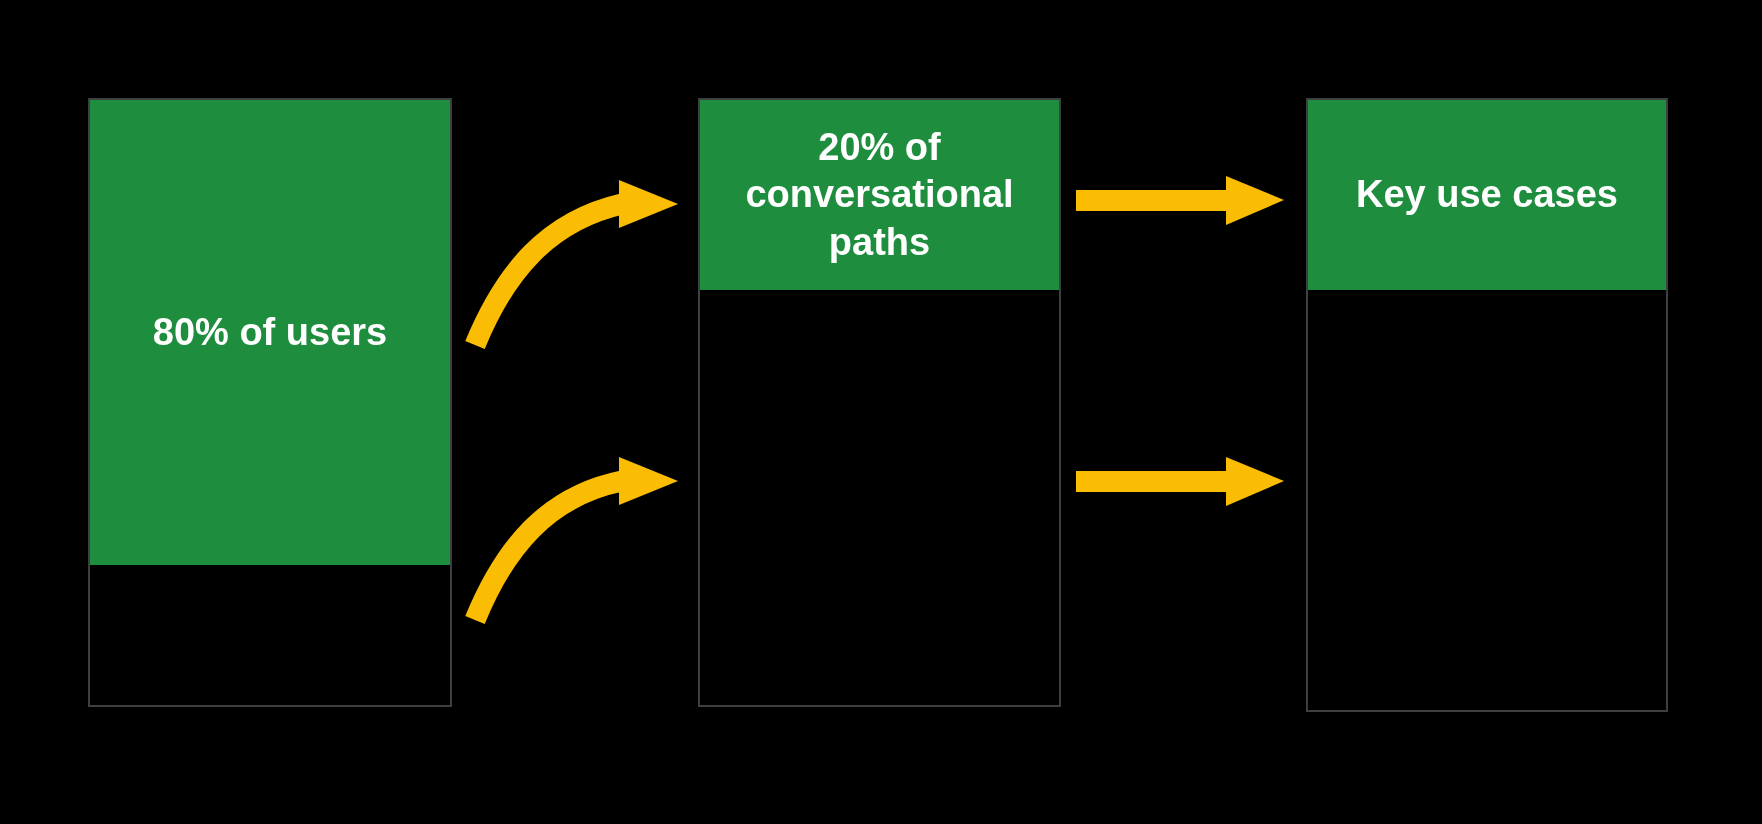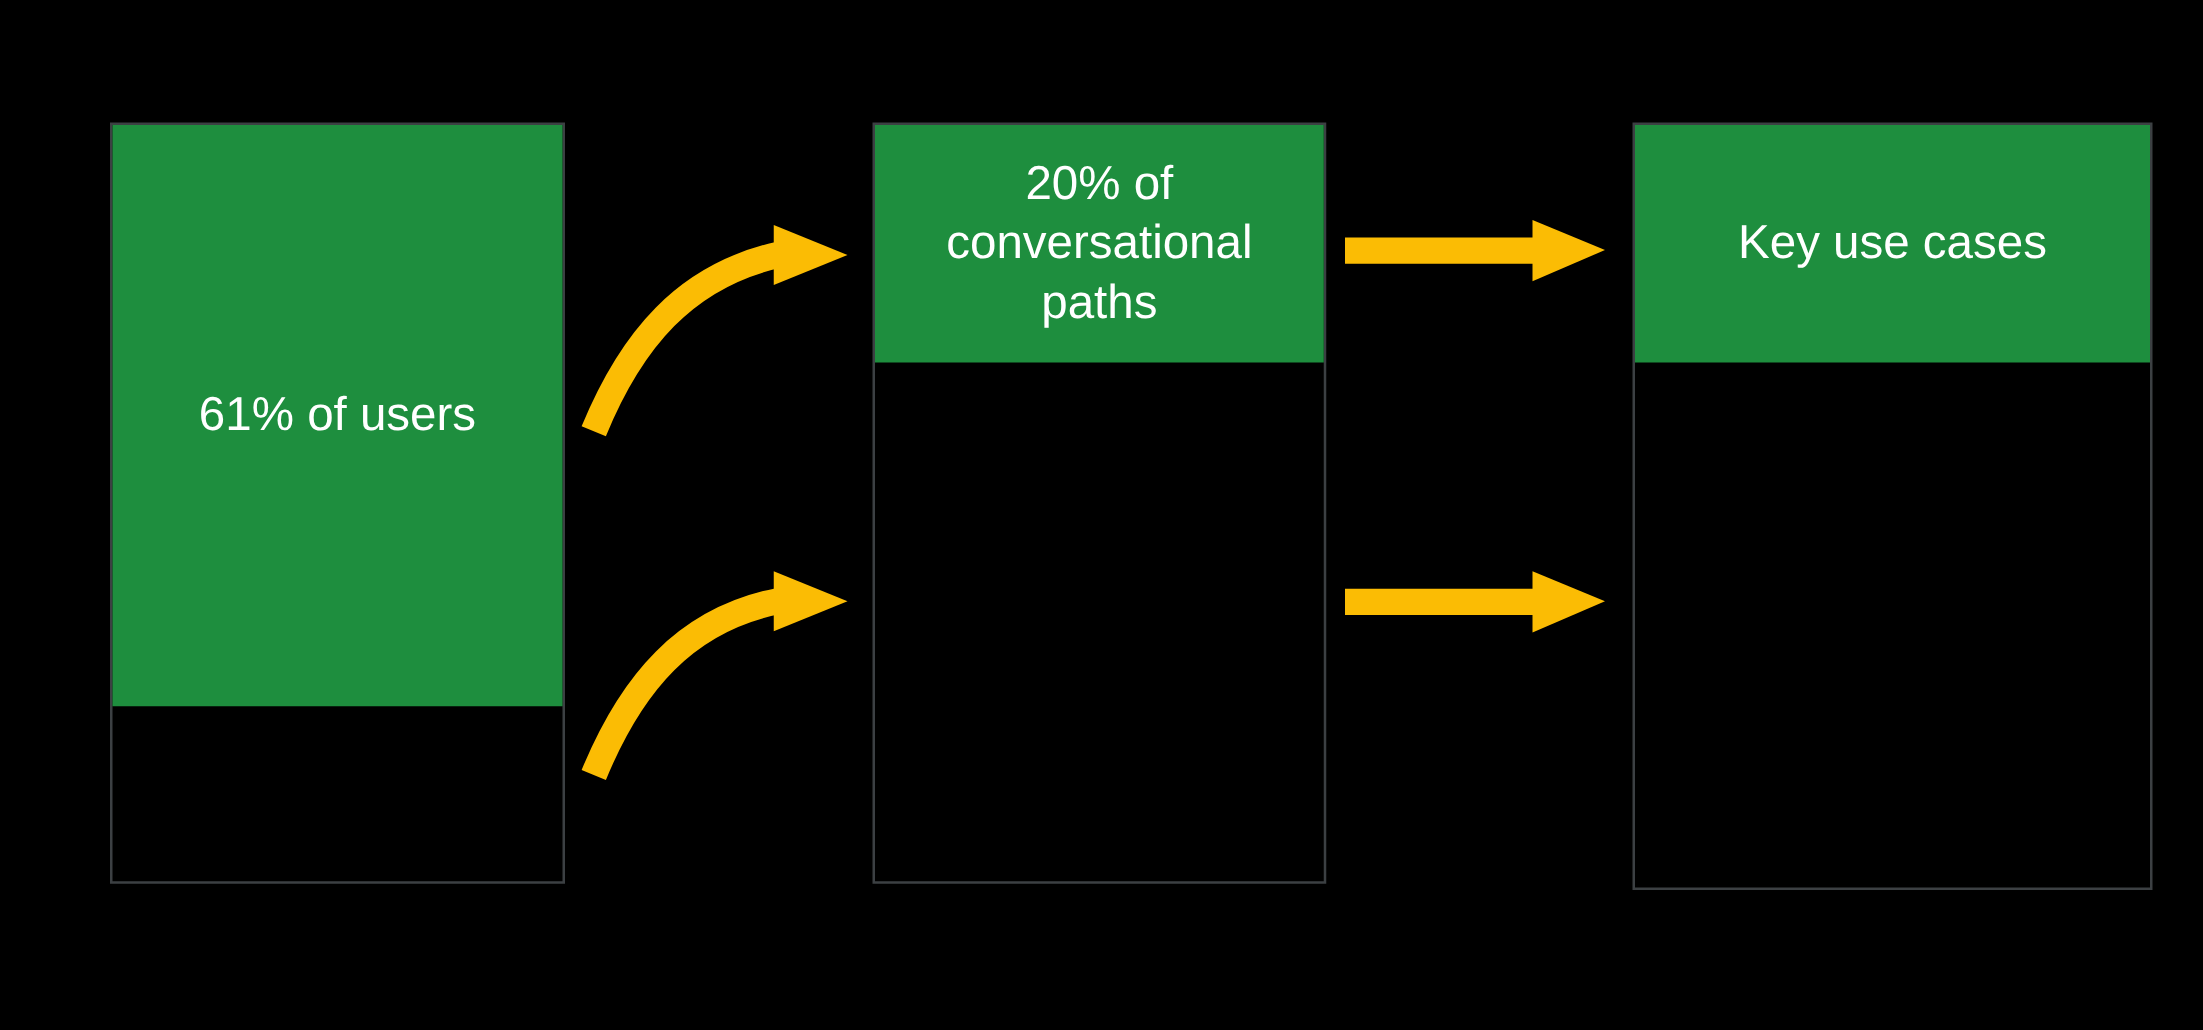--- a/index.html
+++ b/index.html
@@ -18,57 +18,57 @@
   .col {
     position: absolute;
     top: 98px;
     display: flex;
     flex-direction: column;
     border: 2px solid var(--border, #3c4043);
     box-sizing: border-box;
   }
   .col-1 { left: 88px;   width: 364px; height: 609px; }
   .col-2 { left: 698px;  width: 363px; height: 609px; }
-  .col-3 { left: 1306px; width: 416px; height: 614px; }
+  .col-3 { left: 1306px; width: 362px; height: 614px; }
   .seg {
     display: flex;
     align-items: center;
     justify-content: center;
     text-align: center;
   }
   .seg.green { background: var(--green, #1e8e3e); }
   .seg.blue  { background: var(--blue, #1a73e8); border-top: 2px solid var(--border, #3c4043); }
   .seg.grow  { flex: 1 1 auto; }
   .col-1 .seg.green { flex: 0 0 465px; }
   .col-2 .seg.green { flex: 0 0 190px; }
   .col-3 .seg.green { flex: 0 0 190px; }
   .seg-label {
     color: var(--text, #ffffff);
     font-size: 38px;
     line-height: 1.25;
-    font-weight: 400;
+    font-weight: 700;
     max-width: 310px;
   }
   .col-3 .seg.blue .seg-label { max-width: 270px; }
   .arrows {
     position: absolute;
     inset: 0;
     pointer-events: none;
   }
   .arrow-fill   { fill: var(--yellow, #fbbc04); }
   .arrow-stroke { stroke: var(--yellow, #fbbc04); fill: none; stroke-width: 21; }
 </style>
 </head>
 <body>
 
 <div class="canvas">
 
   <div class="col col-1">
     <div class="seg green">
-      <div class="seg-label">61% of users</div>
+      <div class="seg-label">80% of users</div>
     </div>
   </div>
 
   <div class="col col-2">
     <div class="seg green">
       <div class="seg-label">20% of conversational paths</div>
     </div>
   </div>
 
   <div class="col col-3">

